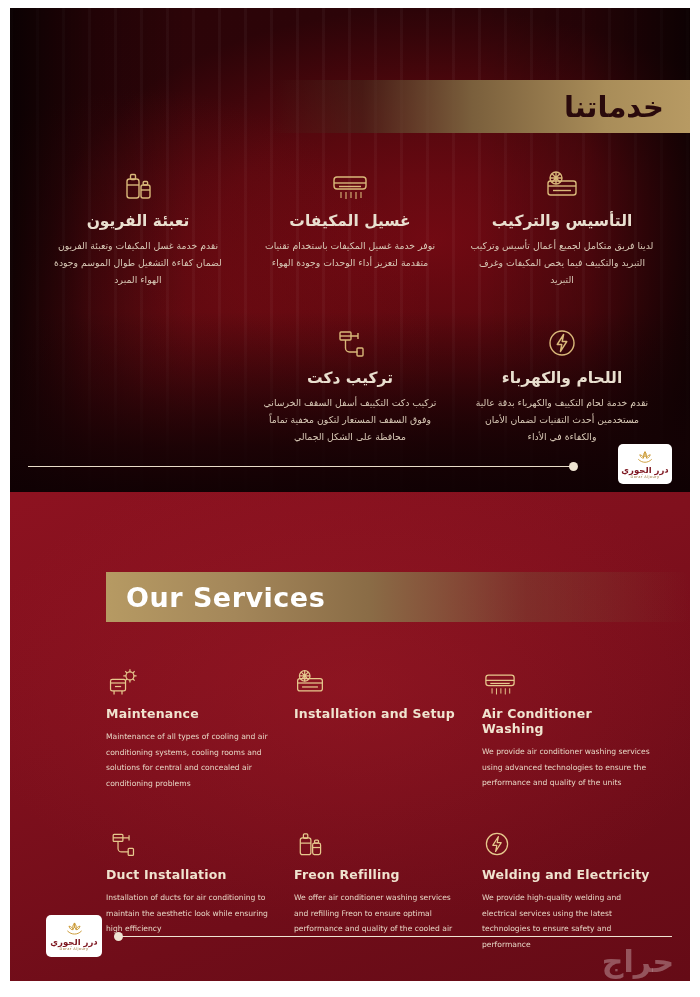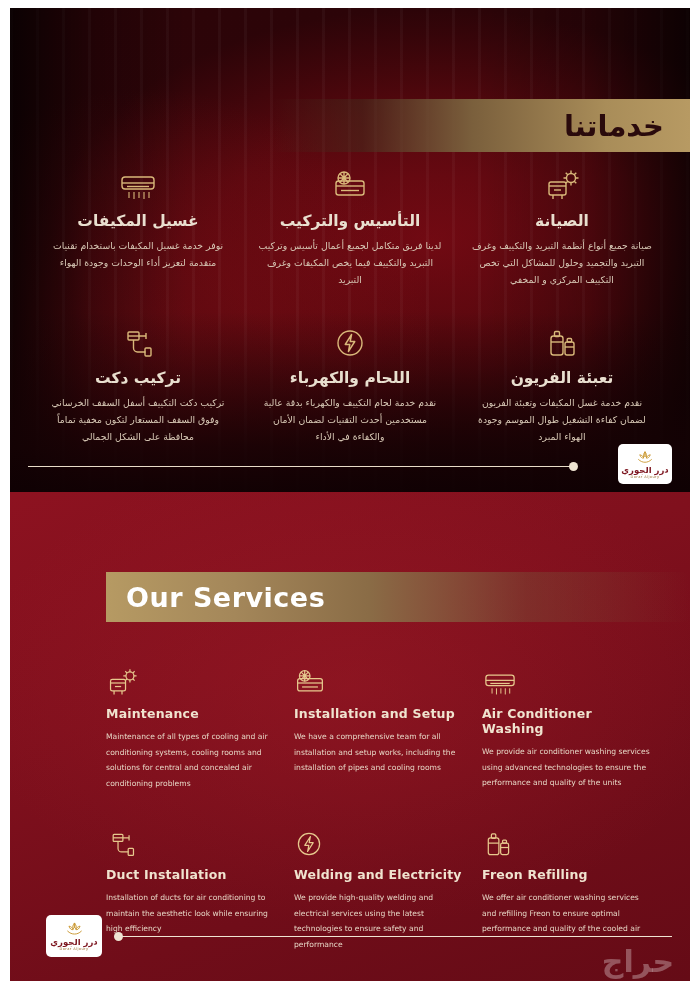--- a/index.html
+++ b/index.html
@@ -44,21 +44,21 @@
   }
   .panel-ar::after {
     content: "";
     position: absolute; left: 0; right: 0; bottom: 0; height: 180px;
     background: linear-gradient(180deg, rgba(20,2,4,0) 0%, rgba(20,2,4,0.85) 75%, rgba(15,1,3,0.95) 100%);
     pointer-events: none;
   }
 
   .ar-title-bar {
     position: absolute;
-    top: 91px; right: 0;
+    top: 72px; right: 0;
     width: 420px; height: 53px;
     background: linear-gradient(270deg, #b79a63 0%, #a98d59 20%, #7a5f3c 52%, rgba(70,42,28,0.55) 78%, rgba(60,30,22,0.0) 100%);
     display: flex;
     align-items: center;
     justify-content: flex-start;
     padding-right: 26px;
     z-index: 3;
   }
   .ar-title-bar h1 {
     font-size: 29px;
@@ -212,34 +212,20 @@
 <div class="page">
 
   <section class="panel-ar">
 
     <div class="ar-title-bar">
       <h1>خدماتنا</h1>
     </div>
 
     <div class="ar-grid">
 
-      <div class="ar-card">
-        <div class="ar-icon">
-          <svg width="36" height="34" viewBox="0 0 36 34" fill="none" stroke="#d9b87a" stroke-width="1.4">
-            <rect x="5" y="13" width="17" height="13" rx="2"></rect>
-            <line x1="5" y1="17" x2="22" y2="17"></line>
-            <line x1="10" y1="21" x2="17" y2="21"></line>
-            <circle cx="27" cy="9" r="4.5"></circle>
-            <path d="M27 4.5v-3M27 16.5v-3M31.5 9h3M19.5 9h3M30.2 5.8l2.1-2.1M21.7 14.3l2.1-2.1M30.2 12.2l2.1 2.1M21.7 3.7l2.1 2.1"></path>
-            <path d="M9 26v4M18 26v4"></path>
-          </svg>
-        </div>
-        <h3>الصيانة</h3>
-        <p>صيانة جميع أنواع أنظمة التبريد والتكييف وغرف التبريد والتجميد وحلول للمشاكل التي تخص التكييف المركزي و المخفي</p>
-      </div>
 
       <div class="ar-card">
         <div class="ar-icon">
           <svg width="36" height="34" viewBox="0 0 36 34" fill="none" stroke="#d9b87a" stroke-width="1.4">
             <rect x="4" y="12" width="28" height="14" rx="2.5"></rect>
             <line x1="4" y1="17" x2="32" y2="17"></line>
             <line x1="9" y1="21.5" x2="27" y2="21.5"></line>
             <circle cx="12" cy="9" r="6"></circle>
             <path d="M6 9h12M12 3v12M8 4.7c2.6 2.6 5.4 5.4 8 8.6M16 4.7c-2.6 2.6-5.4 5.4-8 8.6"></path>
           </svg>
@@ -347,21 +333,20 @@
         <div class="en-icon">
           <svg width="32" height="30" viewBox="0 0 36 34" fill="none" stroke="#e7c98e" stroke-width="1.4">
             <rect x="4" y="12" width="28" height="14" rx="2.5"></rect>
             <line x1="4" y1="17" x2="32" y2="17"></line>
             <line x1="9" y1="21.5" x2="27" y2="21.5"></line>
             <circle cx="12" cy="9" r="6"></circle>
             <path d="M6 9h12M12 3v12M8 4.7c2.6 2.6 5.4 5.4 8 8.6M16 4.7c-2.6 2.6-5.4 5.4-8 8.6"></path>
           </svg>
         </div>
         <h3>Installation and Setup</h3>
-        <p>We have a comprehensive team for all installation and setup works, including the installation of pipes and cooling rooms</p>
       </div>
 
       <div class="en-card">
         <div class="en-icon">
           <svg width="36" height="30" viewBox="0 0 40 34" fill="none" stroke="#e7c98e" stroke-width="1.4">
             <rect x="4" y="8" width="32" height="12" rx="3"></rect>
             <line x1="4" y1="14" x2="36" y2="14"></line>
             <line x1="9" y1="17.5" x2="31" y2="17.5"></line>
             <path d="M11 23v6M16 23v7M21 23v6M26 23v7M31 23v6" stroke-width="1.1"></path>
           </svg>
@@ -375,46 +360,46 @@
           <svg width="32" height="30" viewBox="0 0 36 34" fill="none" stroke="#e7c98e" stroke-width="1.4">
             <rect x="8" y="6" width="11" height="8" rx="1"></rect>
             <line x1="8" y1="10" x2="19" y2="10"></line>
             <path d="M13.5 14v8a4 4 0 0 0 4 4h8"></path>
             <rect x="25" y="22" width="6" height="8" rx="1"></rect>
             <path d="M19 10h7M26 7v6"></path>
           </svg>
         </div>
         <h3>Duct Installation</h3>
         <p>Installation of ducts for air conditioning to maintain the aesthetic look while ensuring high efficiency</p>
-      </div>
-
-      <div class="en-card">
-        <div class="en-icon">
-          <svg width="30" height="30" viewBox="0 0 34 34" fill="none" stroke="#e7c98e" stroke-width="1.4">
-            <circle cx="17" cy="17" r="12"></circle>
-            <path d="M18.6 8.5l-6.4 10h4.6l-1.4 7 6.4-10h-4.6z" stroke-linejoin="round"></path>
-          </svg>
-        </div>
-        <h3>Welding and Electricity</h3>
-        <p>We provide high-quality welding and electrical services using the latest technologies to ensure safety and performance</p>
       </div>
 
       <div class="en-card">
         <div class="en-icon">
           <svg width="32" height="30" viewBox="0 0 36 34" fill="none" stroke="#e7c98e" stroke-width="1.4">
             <rect x="7" y="10" width="12" height="19" rx="2.5"></rect>
             <rect x="10.5" y="5.5" width="5" height="5" rx="1.2"></rect>
             <line x1="7" y1="16" x2="19" y2="16"></line>
             <rect x="21" y="16" width="9" height="13" rx="2"></rect>
             <rect x="23.2" y="12.5" width="4.4" height="3.5" rx="1"></rect>
             <path d="M21 21h9"></path>
           </svg>
         </div>
         <h3>Freon Refilling</h3>
         <p>We offer air conditioner washing services and refilling Freon to ensure optimal performance and quality of the cooled air</p>
+      </div>
+
+      <div class="en-card">
+        <div class="en-icon">
+          <svg width="30" height="30" viewBox="0 0 34 34" fill="none" stroke="#e7c98e" stroke-width="1.4">
+            <circle cx="17" cy="17" r="12"></circle>
+            <path d="M18.6 8.5l-6.4 10h4.6l-1.4 7 6.4-10h-4.6z" stroke-linejoin="round"></path>
+          </svg>
+        </div>
+        <h3>Welding and Electricity</h3>
+        <p>We provide high-quality welding and electrical services using the latest technologies to ensure safety and performance</p>
       </div>
 
     </div>
 
     <div class="en-rule"></div>
     <div class="en-rule-dot"></div>
 
     <div class="logo-box logo-bottom">
       <svg class="logo-flower" width="19" height="15" viewBox="0 0 24 18" fill="none" stroke="#c9972f" stroke-width="1.2">
         <path d="M12 2c2 2.5 2.6 5 2 7.5-1.8-1-3-3.5-2-7.5z"></path>

